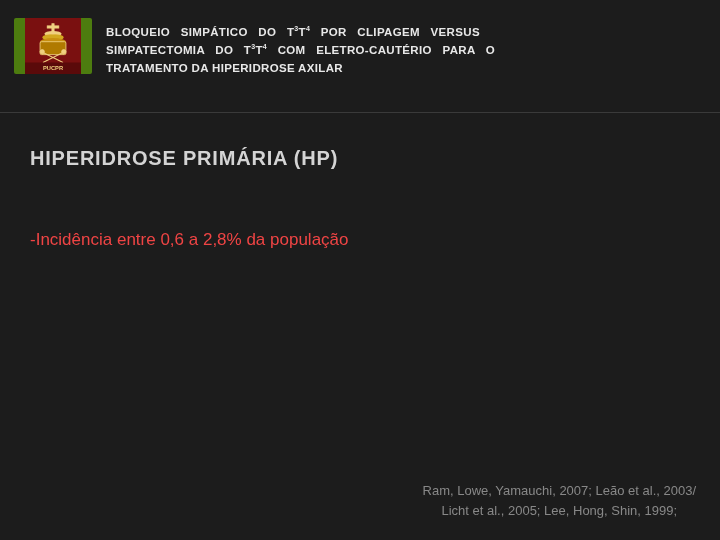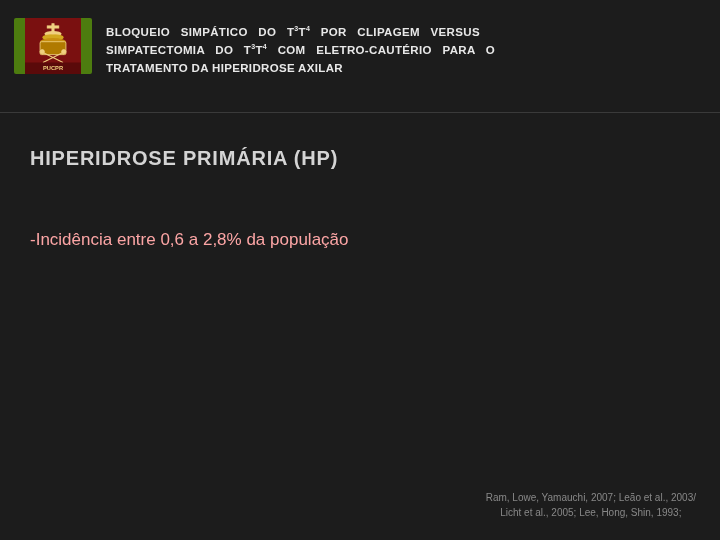--- a/index.html
+++ b/index.html
@@ -91,39 +91,39 @@
       font-size: 20px;
       font-weight: bold;
       text-transform: uppercase;
       letter-spacing: 0.04em;
       margin-top: 18px;
       margin-bottom: 48px;
       font-family: Arial, sans-serif;
     }
 
     .body-text {
-      color: #fca5a5;
+      color: #ef4444;
       font-size: 17px;
       font-weight: normal;
       line-height: 1.4;
       margin-top: 10px;
       font-family: Arial, sans-serif;
     }
 
     
     .footer {
       position: absolute;
       bottom: 20px;
       right: 24px;
       text-align: right;
     }
 
     .references {
       color: #888888;
-      font-size: 10px;
+      font-size: 13px;
       line-height: 1.5;
       font-family: Arial, sans-serif;
       text-align: center;
     }
 
     .divider-line {
       width: 100%;
       height: 1px;
       background: #3a3a3a;
       margin: 6px 0;
@@ -178,17 +178,17 @@
   <div class="divider-line"></div>
 
   <div class="content">
     <div class="section-title">HIPERIDROSE PRIMÁRIA (HP)</div>
     <div class="body-text">-Incidência entre 0,6 a 2,8% da população</div>
   </div>
 
   <div class="footer">
     <div class="references">
       <span>Ram, Lowe, Yamauchi, 2007; Leão et al., 2003/</span><br>
-      <span>Licht et al., 2005; Lee, Hong, Shin, 1993;</span><br>
+      <span>Licht et al., 2005; Lee, Hong, Shin, 1999;</span><br>
     </div>
   </div>
 
 </div>
 
 </body></html>

